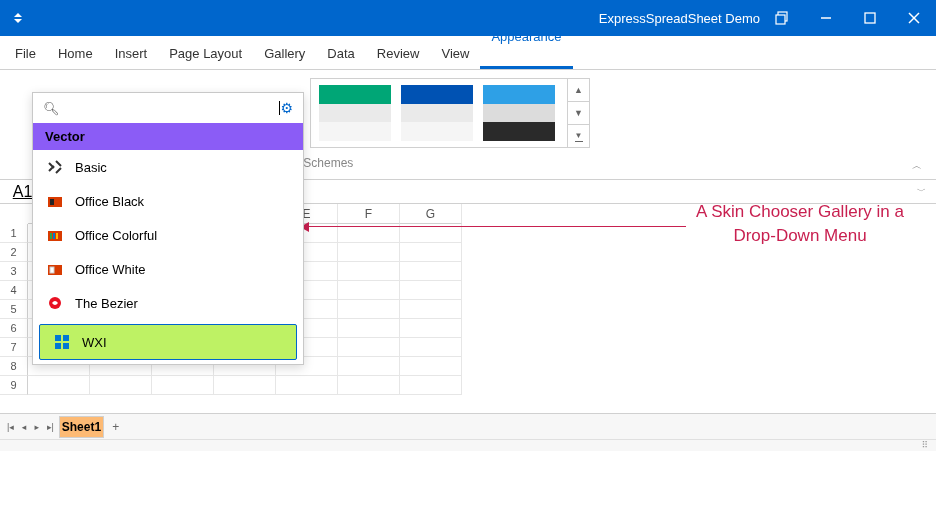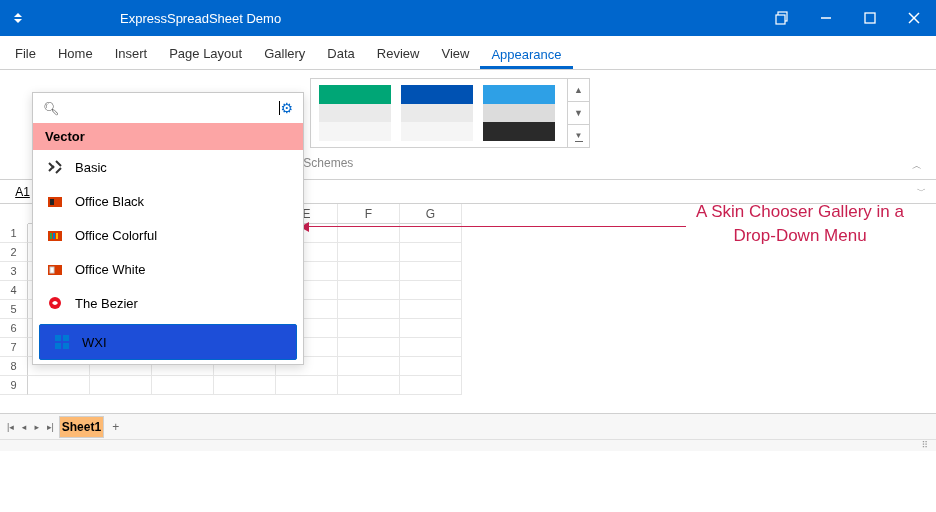--- a/index.html
+++ b/index.html
@@ -3,42 +3,42 @@
 <meta charset="utf-8">
 <style>
   * { box-sizing: border-box; margin: 0; padding: 0; }
   body { font-family: "Segoe UI", Arial, sans-serif; font-size: 13px; background: #fff; width: 936px; height: 512px; position: relative; }
   .titlebar { background: #0066cc; height: 36px; display: flex; align-items: center; color: #fff; font-size: 13px; }
   .tb-left { width: 120px; display:flex; align-items:center; padding-left:10px;}
   .tb-toggle { width:16px; height:14px; display:flex; flex-direction:column; justify-content:center; align-items:center; cursor:pointer;}
   .tb-toggle span{ width:0;height:0;border-left:4px solid transparent;border-right:4px solid transparent;}
   .tb-toggle .u{border-bottom:4px solid #fff;margin-bottom:2px;}
   .tb-toggle .d{border-top:4px solid #fff;}
-  .tb-title { flex:1; text-align:left;}
+  .tb-title { flex:1; text-align:right;}
   .tb-right { display:flex; align-items:center;}
   .tb-btn { width:44px; height:36px; display:flex; align-items:center; justify-content:center; cursor:pointer;}
   .tb-btn svg{stroke:#fff;fill:none;}
   .menubar { height: 34px; display:flex; align-items:flex-end; border-bottom:1px solid #d0d0d0; padding:0 4px; }
   .menubar .tab{ padding:8px 11px; color:#333; cursor:pointer;}
-  .menubar .tab.active{ color:#0066cc; border-bottom:3px solid #0066cc; padding-bottom:4px;}
+  .menubar .tab.active{ color:#0066cc; border-bottom:3px solid #0066cc; padding-bottom:22px;}
   .ribbon { height: 110px; border-bottom:1px solid #d0d0d0; position:relative; background:#fff;}
   .gallery-box{ position:absolute; left:310px; top:8px; width:280px; height:70px; border:1px solid #d0d0d0; display:flex;}
   .swatches{flex:1; display:flex; gap:10px; padding:6px 8px;}
   .swatch{width:72px; height:56px; display:flex; flex-direction:column;}
   .swatch > div{flex:1;}
   .sw-a1{background:#00a676;} .sw-a2{background:#eaeaea;} .sw-a3{background:#f5f5f5;}
   .sw-b1{background:#0052b3;} .sw-b2{background:#eaeaea;} .sw-b3{background:#f5f5f5;}
   .sw-c1{background:#2ea0e6;} .sw-c2{background:#dcdcdc;} .sw-c3{background:#2a2a2a;}
   .gallery-spin{width:22px; border-left:1px solid #d0d0d0; display:flex; flex-direction:column;}
   .gallery-spin div{flex:1; display:flex; align-items:center; justify-content:center; border-bottom:1px solid #d0d0d0; cursor:pointer; color:#666; font-size:9px;}
   .gallery-spin div:last-child{border-bottom:none; flex-direction:column;}
   .ribbon-label{position:absolute; left:280px; top:86px; color:#888; font-size:12px;}
   .ribbon-collapse{position:absolute; right:14px; bottom:6px; cursor:pointer; color:#666; font-size:10px;}
   .formula-row{height:24px; display:flex; align-items:center; border-bottom:1px solid #d0d0d0;}
-  .cellref{width:46px; text-align:center; border-right:1px solid #d0d0d0; height:100%; line-height:24px; font-size:12px;text-decoration:underline;}
+  .cellref{width:46px; text-align:center; border-right:1px solid #d0d0d0; height:100%; line-height:24px; font-size:16px;text-decoration:underline;}
   .formula-expand{margin-left:auto; padding:0 10px; cursor:pointer; color:#666; font-size:9px;}
   .grid{position:relative; height:210px; overflow:hidden; border-bottom:1px solid #d0d0d0;}
   .colhead{display:flex; margin-left:28px;}
   .colhead div{width:62px; text-align:center; color:#555; font-size:12px; border-right:1px solid #e6e6e6; border-bottom:1px solid #d0d0d0; height:20px; line-height:20px;}
   .rows{position:absolute; left:0; top:20px;}
   .rowh{width:28px; height:19px; text-align:center; color:#555; font-size:11px; border-right:1px solid #d0d0d0; border-bottom:1px solid #e6e6e6; line-height:19px;}
   .cells{position:absolute; left:28px; top:20px;}
   .crow{display:flex;}
   .crow div{width:62px;height:19px;border-right:1px solid #e6e6e6;border-bottom:1px solid #e6e6e6;}
   .sheettabs{height:25px; display:flex; align-items:center; background:#f7f7f7; gap:2px; padding-left:4px; font-size:12px;}
@@ -47,23 +47,23 @@
   .addsheet{padding:3px 6px; color:#666; cursor:pointer;}
   .statusbar{height:12px; background:#f7f7f7; border-top:1px solid #e0e0e0; text-align:right; padding-right:8px; font-size:9px; color:#999;}
   
   .dropdown{position:absolute; left:32px; top:92px; width:272px; background:#fff; border:1px solid #c8c8c8; box-shadow:0 3px 10px rgba(0,0,0,0.15); z-index:50;}
   .dd-search{display:flex; align-items:center; padding:7px 10px;}
   .dd-search .mag{color:#555; margin-right:8px; font-size:13px;}
   .dd-search input{flex:1; border:none; outline:none; font-size:13px;}
   .caret-blink{width:1px;height:14px;background:#000;animation:blink 1s step-end infinite;}
   @keyframes blink{50%{opacity:0;}}
   .dd-gear{color:#0066cc; cursor:pointer; font-size:14px;}
-  .dd-cat{background:#fca5a5; padding:6px 12px; font-weight:600;}
+  .dd-cat{background:#8b5cf6; padding:6px 12px; font-weight:600;}
   .dd-item{display:flex; align-items:center; padding:9px 14px; gap:12px; cursor:pointer;}
-  .dd-item.selected{margin:4px 6px; border:1px solid #0066cc; background:#1d4ed8; border-radius:2px;}
+  .dd-item.selected{margin:4px 6px; border:1px solid #0066cc; background:#bef264; border-radius:2px;}
   .dd-item .ico{width:16px; height:16px; display:flex; align-items:center; justify-content:center;}
   
   .annot-text{position:absolute; left:690px; top:200px; width:220px; color:#c82050; font-size:17px; text-align:center; line-height:1.4;}
   .annot-line{position:absolute; left:306px; top:226px; width:380px; height:1px; background:#c82050;}
   .annot-arrow{position:absolute; left:300px; top:222px; width:0;height:0;border-top:5px solid transparent;border-bottom:5px solid transparent;border-right:9px solid #c82050;}
 </style>
 </head>
 <body>
 
 <div class="titlebar">

